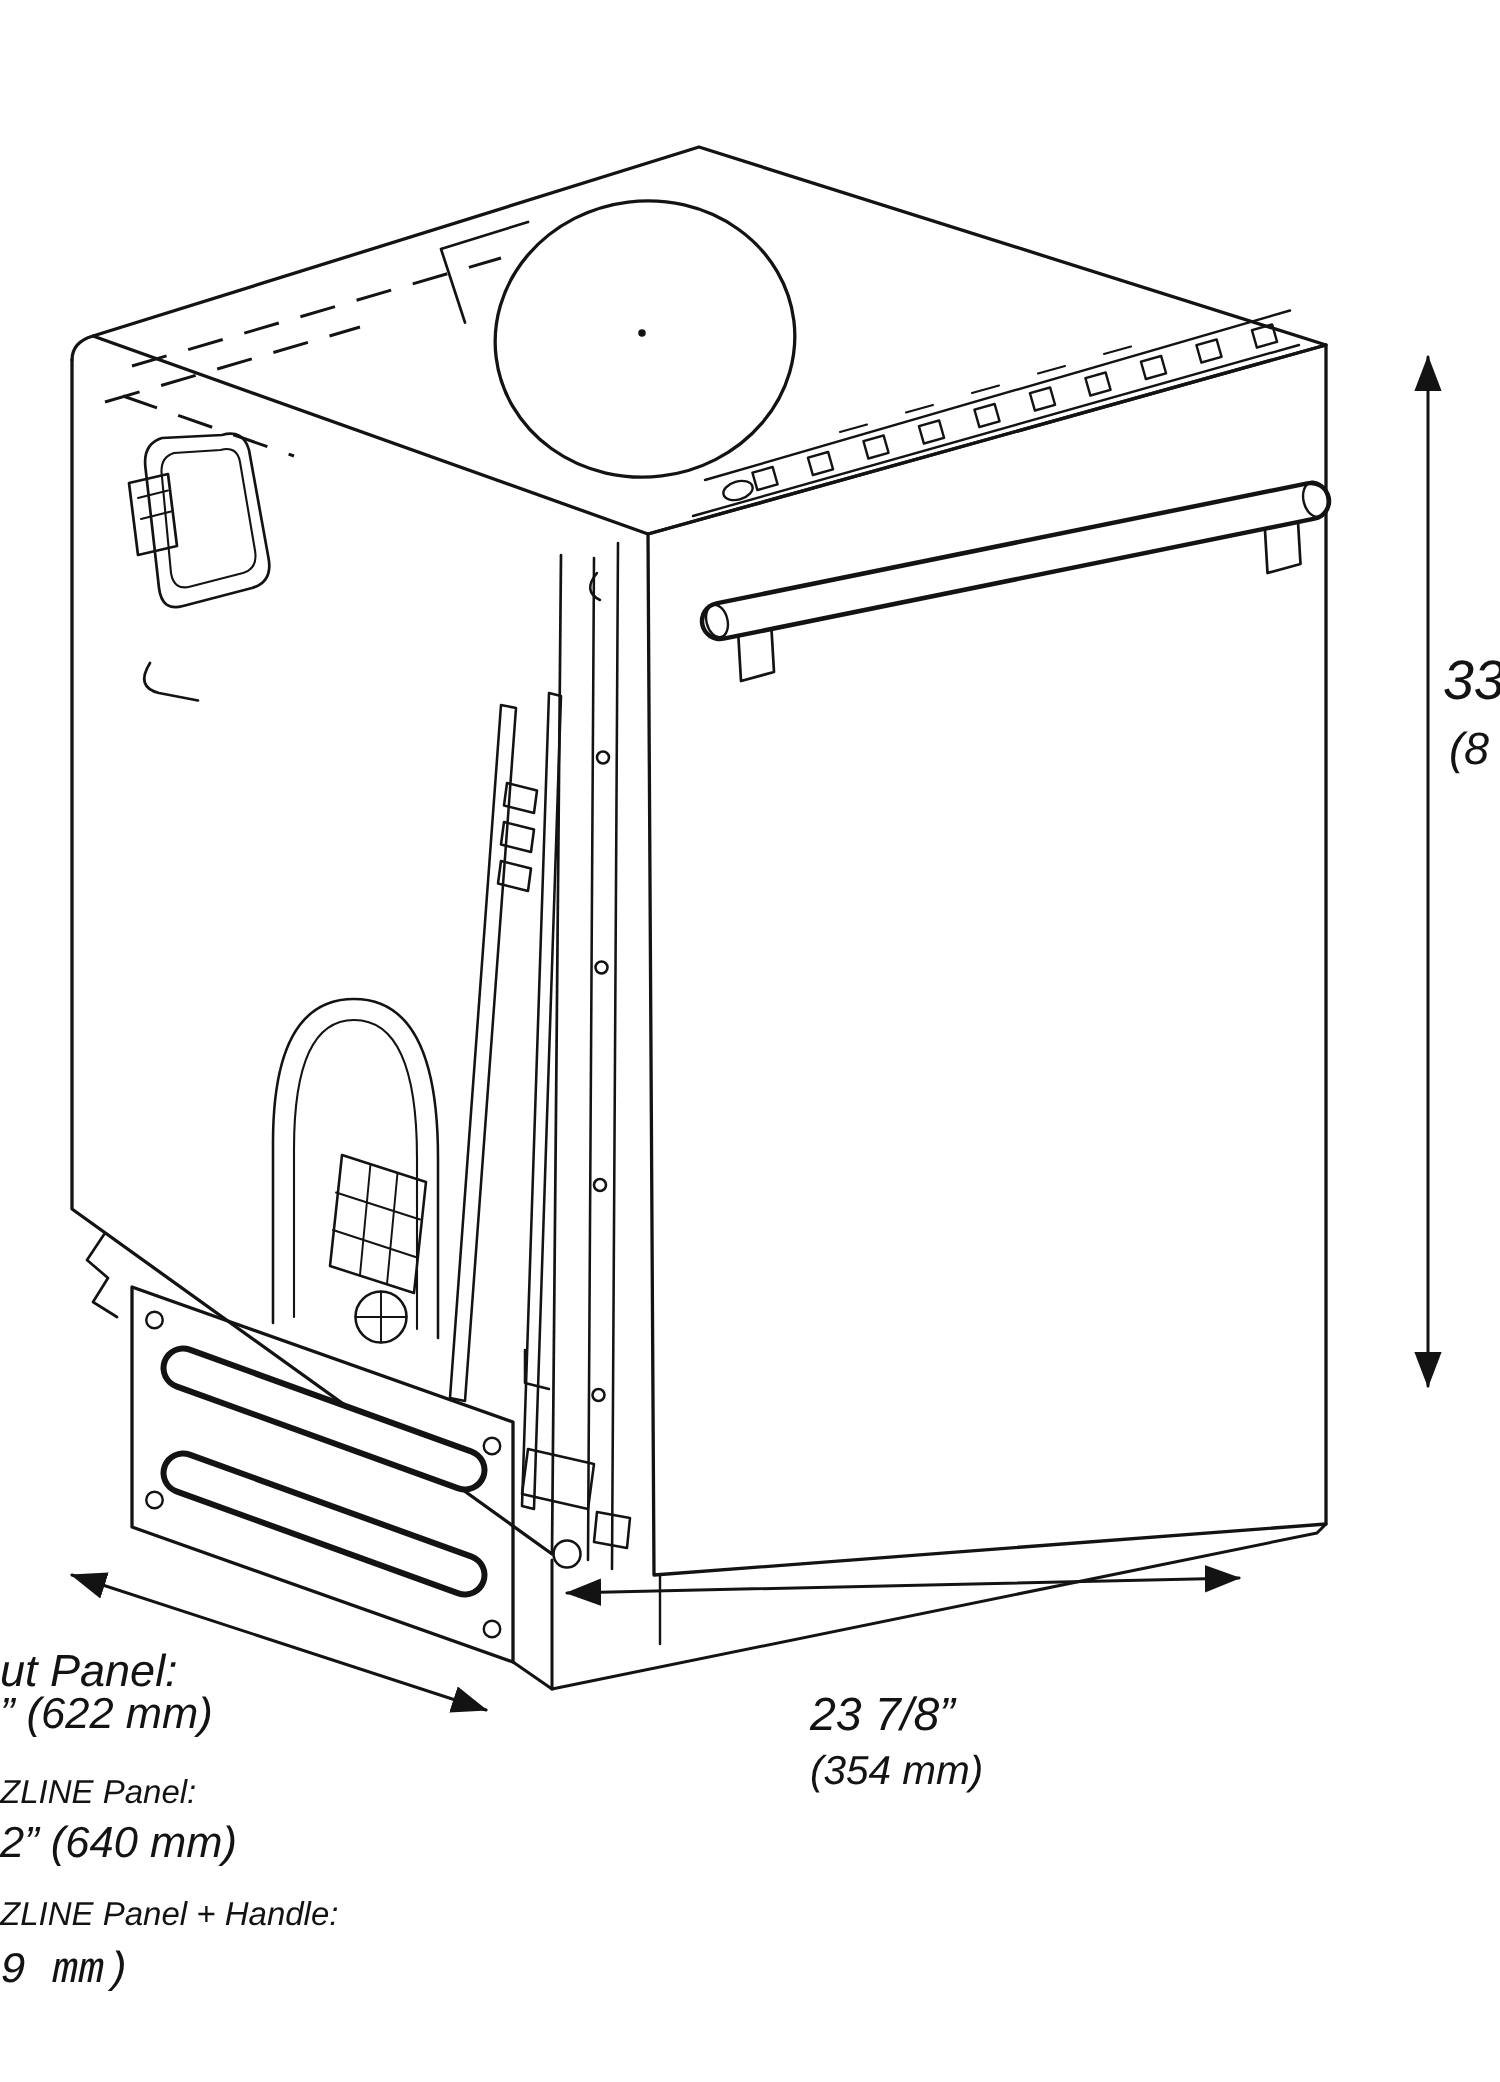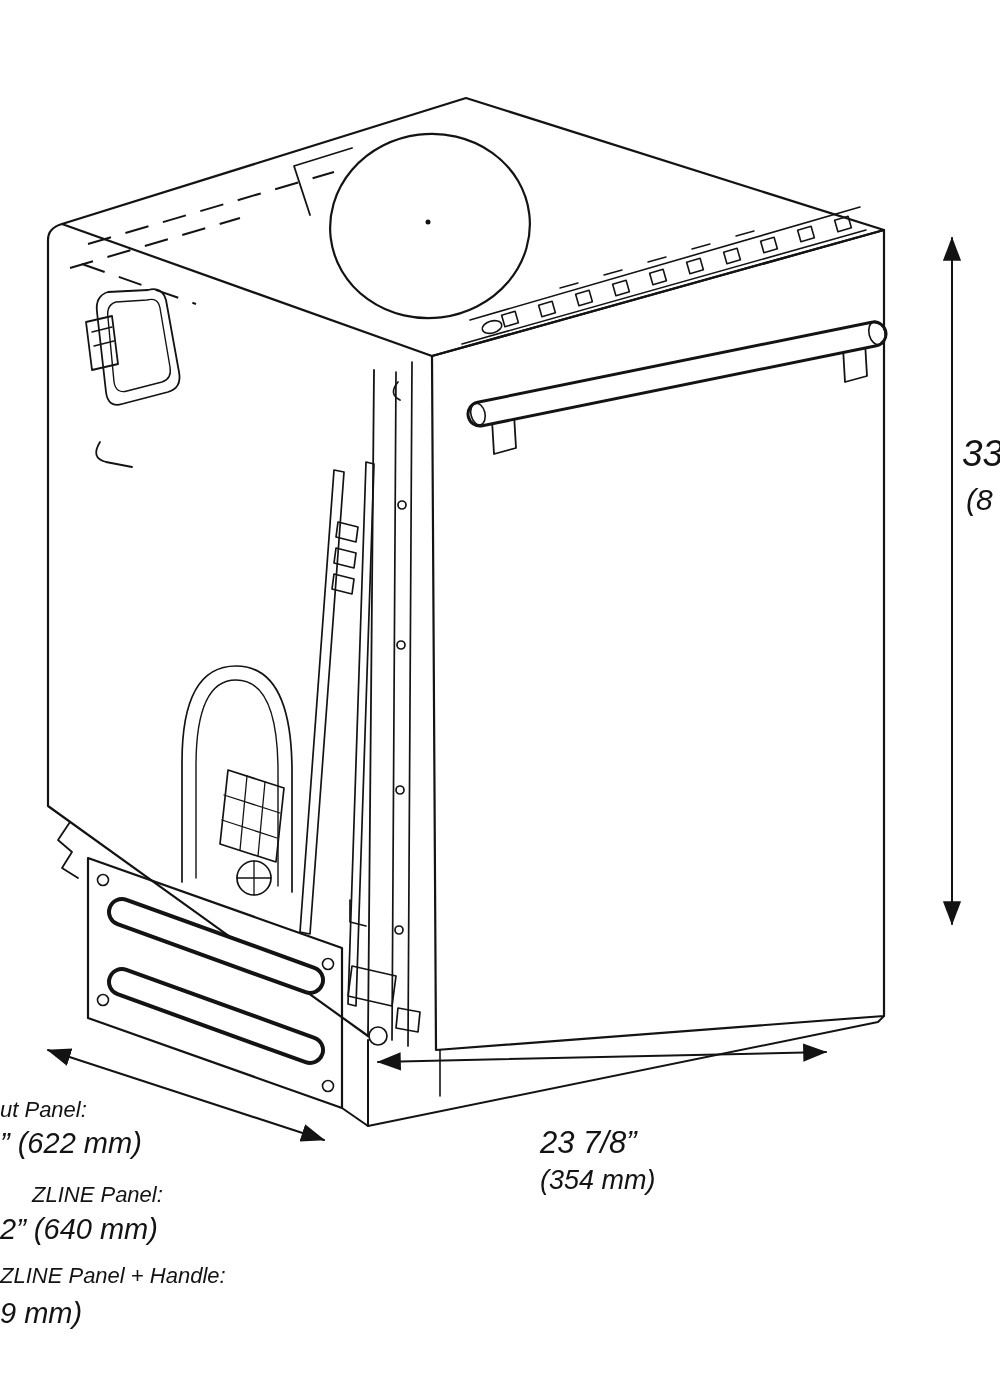--- a/index.html
+++ b/index.html
@@ -137,20 +137,20 @@
       </g>
     </g>
   </svg>
 
   <div class="lbl" style="left:962px; top:434px; font-size:37px;">33</div>
   <div class="lbl" style="left:966px; top:483px; font-size:30px;">(8</div>
 
   <div class="lbl center" style="left:540px; top:1126px; width:210px; font-size:31px;">23 7/8”</div>
   <div class="lbl center" style="left:540px; top:1166px; width:210px; font-size:27px;">(354 mm)</div>
 
-  <div class="lbl" style="left:0; top:1098px; font-size:22px;">ut Panel:</div>
+  <div class="lbl" style="left:0; top:1098px; font-size:30px;">ut Panel:</div>
   <div class="lbl" style="left:0; top:1128px; font-size:29px;">” (622 mm)</div>
-  <div class="lbl" style="left:0; top:1183px; font-size:22px;margin-left:32px;">ZLINE Panel:</div>
+  <div class="lbl" style="left:0; top:1183px; font-size:22px;">ZLINE Panel:</div>
   <div class="lbl" style="left:0; top:1214px; font-size:29px;">2” (640 mm)</div>
   <div class="lbl" style="left:0; top:1264px; font-size:22px;">ZLINE Panel + Handle:</div>
-  <div class="lbl" style="left:0; top:1298px; font-size:29px;">9 mm)</div>
+  <div class="lbl" style="left:0; top:1298px; font-size:29px;font-family:Liberation Mono, monospace;">9 mm)</div>
 
 </div>
 
 </body></html>

